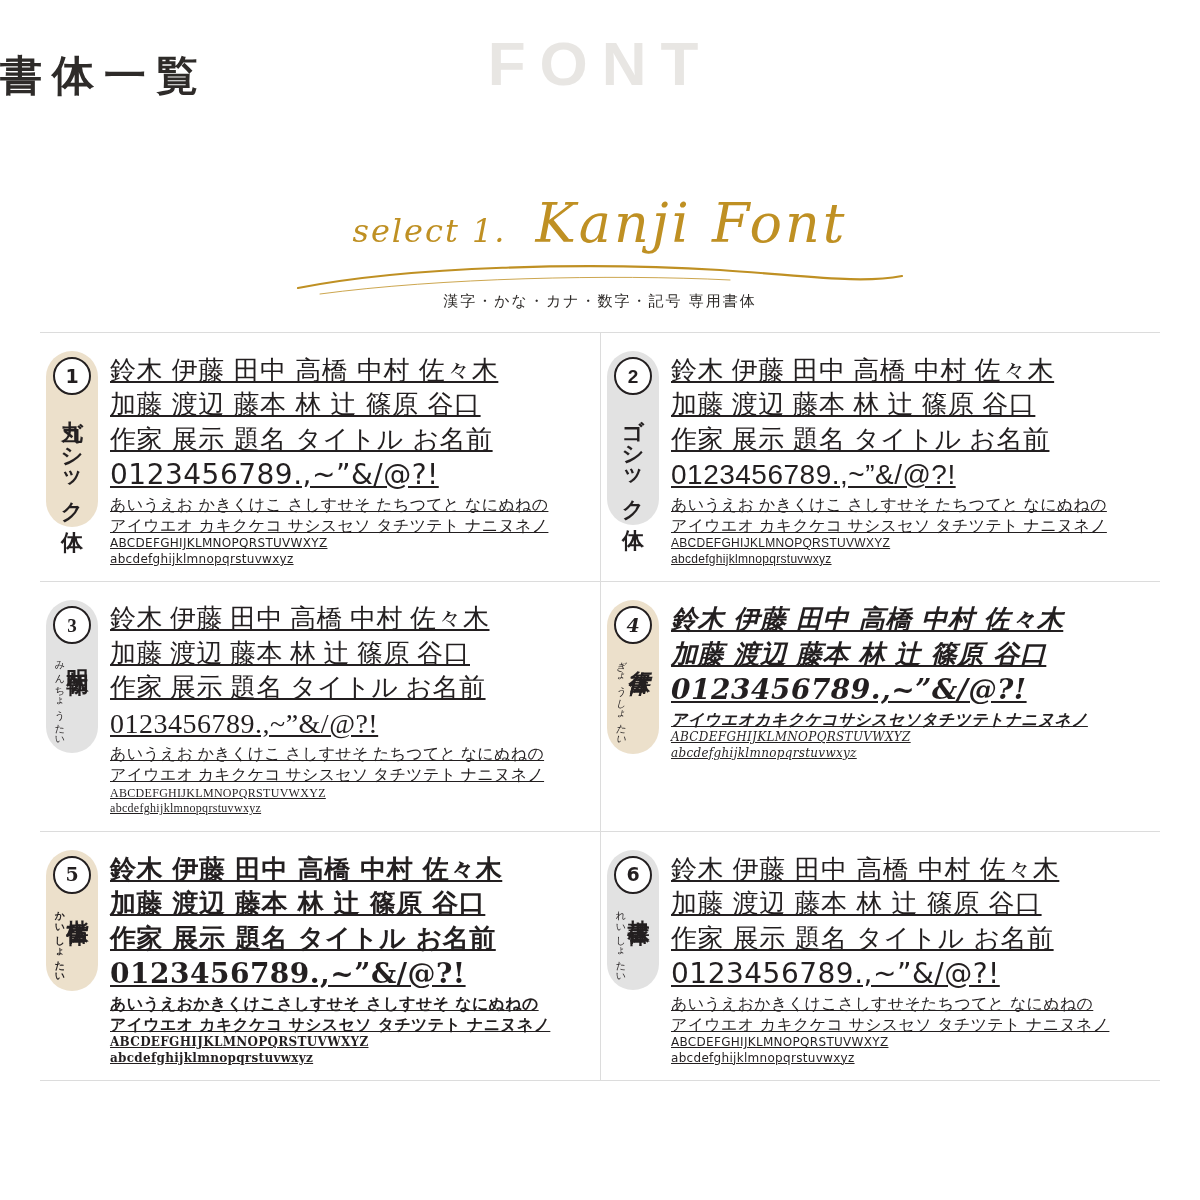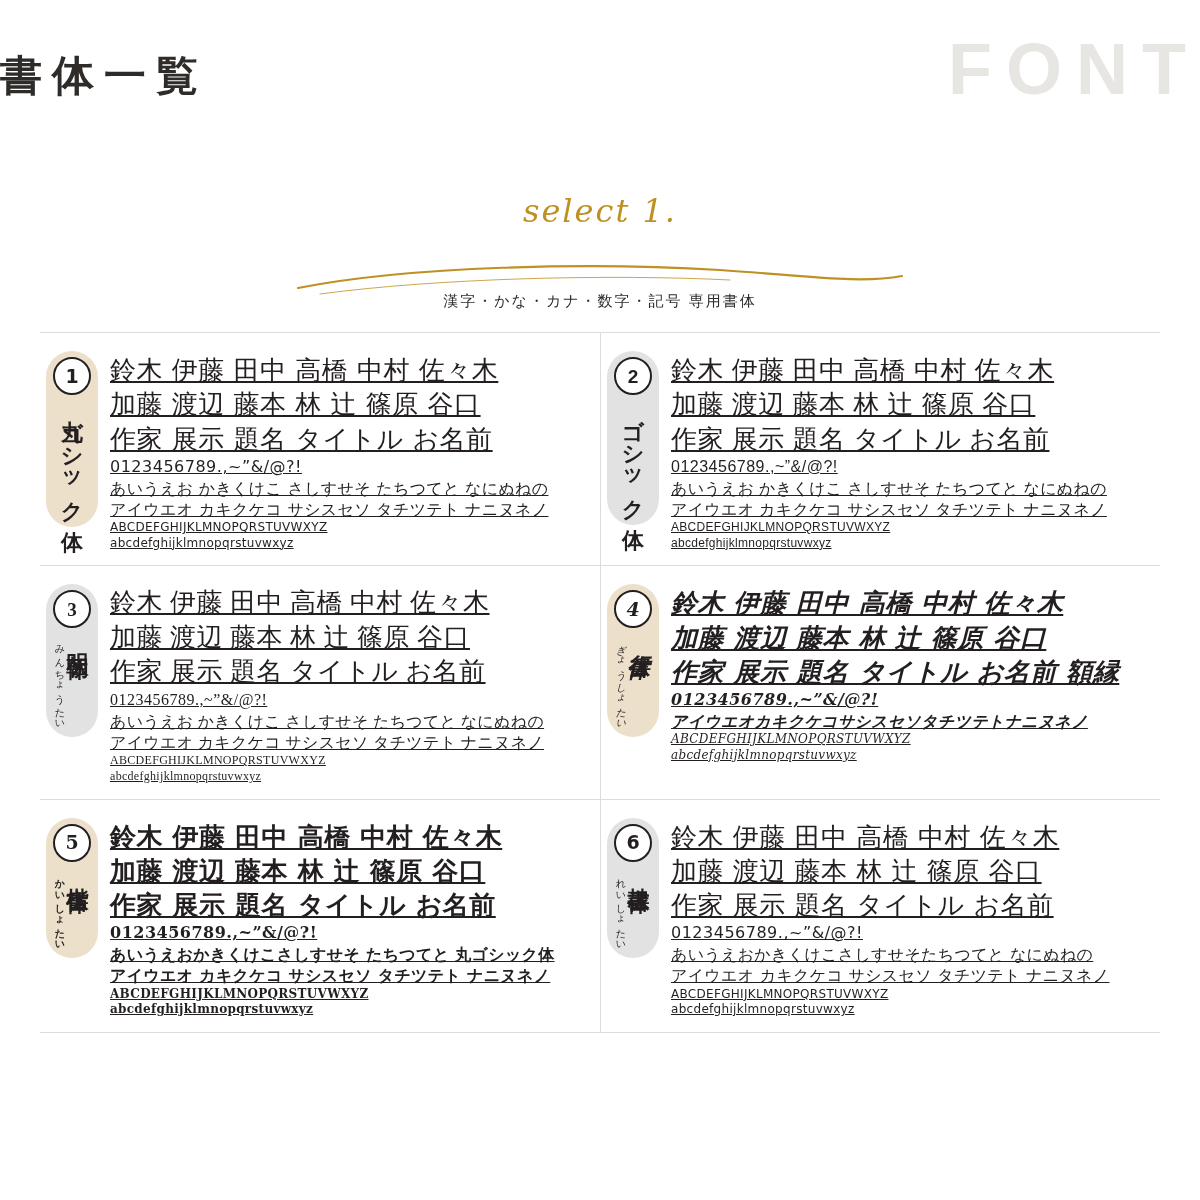--- a/index.html
+++ b/index.html
@@ -18,22 +18,22 @@
   
   .header {
     position: relative;
     height: 150px;
   }
   .ghost-title {
     position: absolute;
     top: 28px;
     left: 0;
     right: 0;
-    text-align: right;
-    font-size: 72px;
+    text-align: center;
+    font-size: 62px;
     font-weight: bold;
     letter-spacing: 14px;
     color: #e8e6e3;
     user-select: none;
   }
   .main-title {
     position: absolute;
     top: 48px;
     left: 0;
     right: 0;
@@ -163,21 +163,21 @@
 
   
   .samples { flex: 1; padding-top: 2px; }
   .line { white-space: nowrap; text-decoration: underline; }
   .l-big {
     font-size: 26px;
     line-height: 1.32;
     letter-spacing: 0.5px;
   }
   .l-num {
-    font-size: 16px;
+    font-size: 28px;
     line-height: 1.35;
     letter-spacing: 0.5px;
   }
   .l-small {
     font-size: 16px;
     line-height: 1.33;
     letter-spacing: 0.3px;
   }
   .l-latin {
     font-size: 12px;
@@ -206,20 +206,21 @@
 <body>
 
 <div class="header">
   <div class="ghost-title">FONT</div>
   <div class="main-title">書体一覧</div>
 </div>
 
 <div class="select-block">
   <div class="script-row">
     <span class="script-line script-small">select 1.</span>
+    <span class="script-line script-big">Kanji Font</span>
   </div>
   <svg class="swash" viewBox="0 0 620 40">
     <path d="M8 30 C 120 8, 300 4, 430 12 C 520 18, 570 26, 612 18" fill="none" stroke="#bf9023" stroke-width="2.2" stroke-linecap="round"></path>
     <path d="M30 36 C 150 20, 320 16, 440 22" fill="none" stroke="#bf9023" stroke-width="1" stroke-linecap="round" opacity="0.8"></path>
   </svg>
   <div class="subtitle">漢字・かな・カナ・数字・記号 専用書体</div>
 </div>
 
 <div class="grid">
 
@@ -290,21 +291,20 @@
       <div class="tab beige">
         <div class="num-circle">4</div>
         <div class="vname-wrap">
           <div class="vname">行書体</div>
           <div class="vruby">ぎょうしょたい</div>
         </div>
       </div>
       <div class="samples">
         <div class="line l-big">鈴木 伊藤 田中 高橋 中村 佐々木</div>
         <div class="line l-big">加藤 渡辺 藤本 林 辻 篠原 谷口</div>
-        <div class="line l-big">作家 展示 題名 タイトル お名前 額縁</div>
         <div class="line l-num">0123456789.,~”&amp;/@?!</div>
         <div class="line l-small">アイウエオカキクケコサシスセソタチツテトナニヌネノ</div>
         <div class="line l-latin">ABCDEFGHIJKLMNOPQRSTUVWXYZ</div>
         <div class="line l-latin">abcdefghijklmnopqrstuvwxyz</div>
       </div>
     </div>
   </div>
 
   <div class="grid-row">
     <div class="cell f-kaisho">
@@ -313,21 +313,21 @@
         <div class="vname-wrap">
           <div class="vname">楷書体</div>
           <div class="vruby">かいしょたい</div>
         </div>
       </div>
       <div class="samples">
         <div class="line l-big">鈴木 伊藤 田中 高橋 中村 佐々木</div>
         <div class="line l-big">加藤 渡辺 藤本 林 辻 篠原 谷口</div>
         <div class="line l-big">作家 展示 題名 タイトル お名前</div>
         <div class="line l-num">0123456789.,~”&amp;/@?!</div>
-        <div class="line l-small">あいうえおかきくけこさしすせそ たちつてと 丸ゴシック体</div>
+        <div class="line l-small">あいうえおかきくけこさしすせそ さしすせそ なにぬねの</div>
         <div class="line l-small">アイウエオ カキクケコ サシスセソ タチツテト ナニヌネノ</div>
         <div class="line l-latin">ABCDEFGHIJKLMNOPQRSTUVWXYZ</div>
         <div class="line l-latin">abcdefghijklmnopqrstuvwxyz</div>
       </div>
     </div>
 
     <div class="cell f-reisho">
       <div class="tab gray">
         <div class="num-circle">6</div>
         <div class="vname-wrap">

